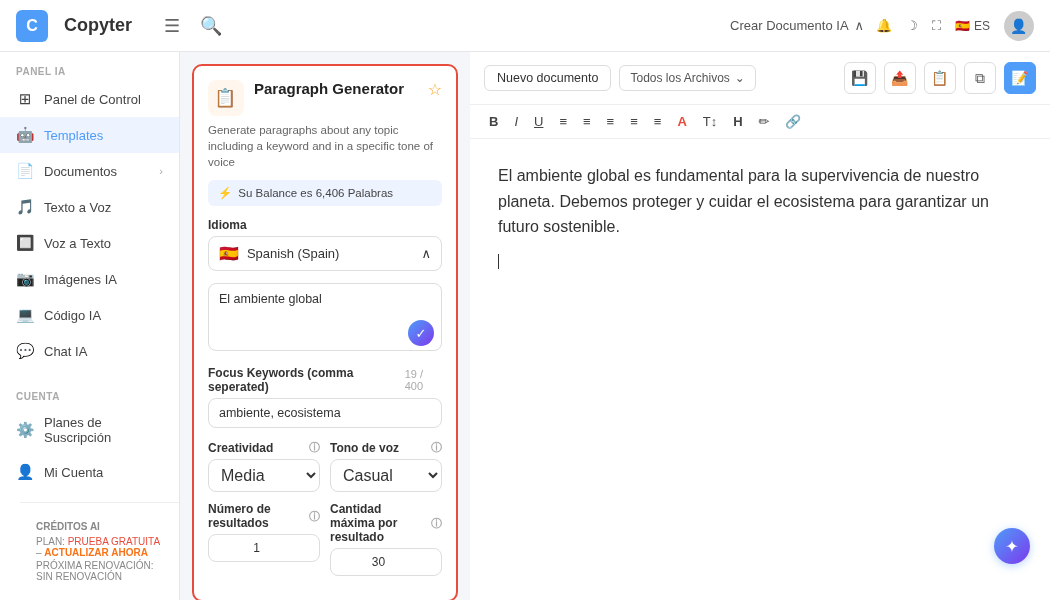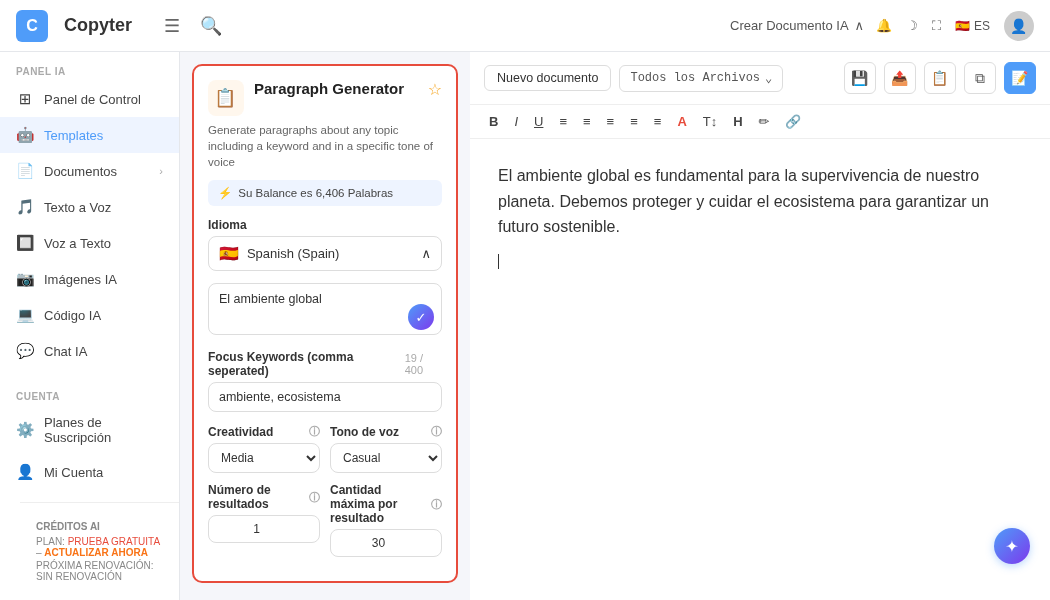--- a/index.html
+++ b/index.html
@@ -91,21 +91,21 @@
       display: flex; align-items: center; justify-content: space-between;
       border: 1px solid #ddd; border-radius: 8px; padding: 7px 10px;
       font-size: 13px; color: #333; cursor: pointer; margin-bottom: 12px; background: #fff;
     }
     .lang-left { display: flex; align-items: center; gap: 8px; }
     .flag-es { font-size: 16px; }
 
     .textarea-wrap { position: relative; margin-bottom: 12px; }
     .form-textarea {
       width: 100%; border: 1px solid #ddd; border-radius: 8px; padding: 8px 10px;
-      font-size: 12.5px; color: #333; resize: none; height: 52px; font-family: inherit;
+      font-size: 12.5px; color: #333; resize: none; height: 68px; font-family: inherit;
       outline: none;
     }
     .ai-btn {
       position: absolute; bottom: 8px; right: 8px;
       width: 26px; height: 26px; border-radius: 50%;
       background: linear-gradient(135deg, #4f9cf9, #7c3aed);
       display: flex; align-items: center; justify-content: center;
       cursor: pointer; font-size: 13px; color: #fff;
     }
     .ai-check { color: #fff; font-size: 13px; }
@@ -113,42 +113,42 @@
     .form-input {
       width: 100%; border: 1px solid #ddd; border-radius: 8px; padding: 7px 10px;
       font-size: 12.5px; color: #333; font-family: inherit; outline: none; margin-bottom: 12px;
     }
 
     .two-col { display: flex; gap: 10px; margin-bottom: 10px; }
     .two-col > div { flex: 1; }
 
     .form-select {
       width: 100%; border: 1px solid #ddd; border-radius: 8px; padding: 6px 8px;
-      font-size: 12px; color: #333; font-family: inherit; outline: none; background: #fff; cursor: pointer;
+      font-size: 16px; color: #333; font-family: inherit; outline: none; background: #fff; cursor: pointer;
     }
 
     .info-icon { color: #aaa; font-size: 11px; margin-left: 3px; }
     .num-input {
       width: 100%; border: 1px solid #ddd; border-radius: 8px; padding: 6px 8px;
       font-size: 12px; color: #333; font-family: inherit; outline: none; text-align: center;
     }
 
     
     .editor-panel { flex: 1; display: flex; flex-direction: column; background: #fff; overflow: hidden; }
     .editor-toolbar-top {
       display: flex; align-items: center; gap: 8px;
       padding: 10px 14px; border-bottom: 1px solid #eee; flex-shrink: 0;
     }
     .doc-name-btn {
       border: 1px solid #ddd; border-radius: 6px; padding: 5px 12px;
       font-size: 12.5px; color: #333; background: #fff; cursor: pointer;
     }
     .file-select {
       border: 1px solid #ddd; border-radius: 6px; padding: 5px 10px;
-      font-size: 12px; color: #555; background: #fff; cursor: pointer; display: flex; align-items: center; gap: 5px; font-family: Liberation Mono, monospace;
+      font-size: 12px; color: #555; background: #fff; cursor: pointer; display: flex; align-items: center; gap: 5px;
     }
     .toolbar-icon-btn {
       width: 32px; height: 32px; border-radius: 6px; display: flex; align-items: center; justify-content: center;
       border: 1px solid #ddd; background: #fff; cursor: pointer; color: #555; font-size: 14px;
     }
     .toolbar-icon-btn.active { background: #4f9cf9; color: #fff; border-color: #4f9cf9; }
 
     .format-bar {
       display: flex; align-items: center; gap: 6px;
       padding: 7px 14px; border-bottom: 1px solid #eee; flex-shrink: 0; flex-wrap: wrap;

